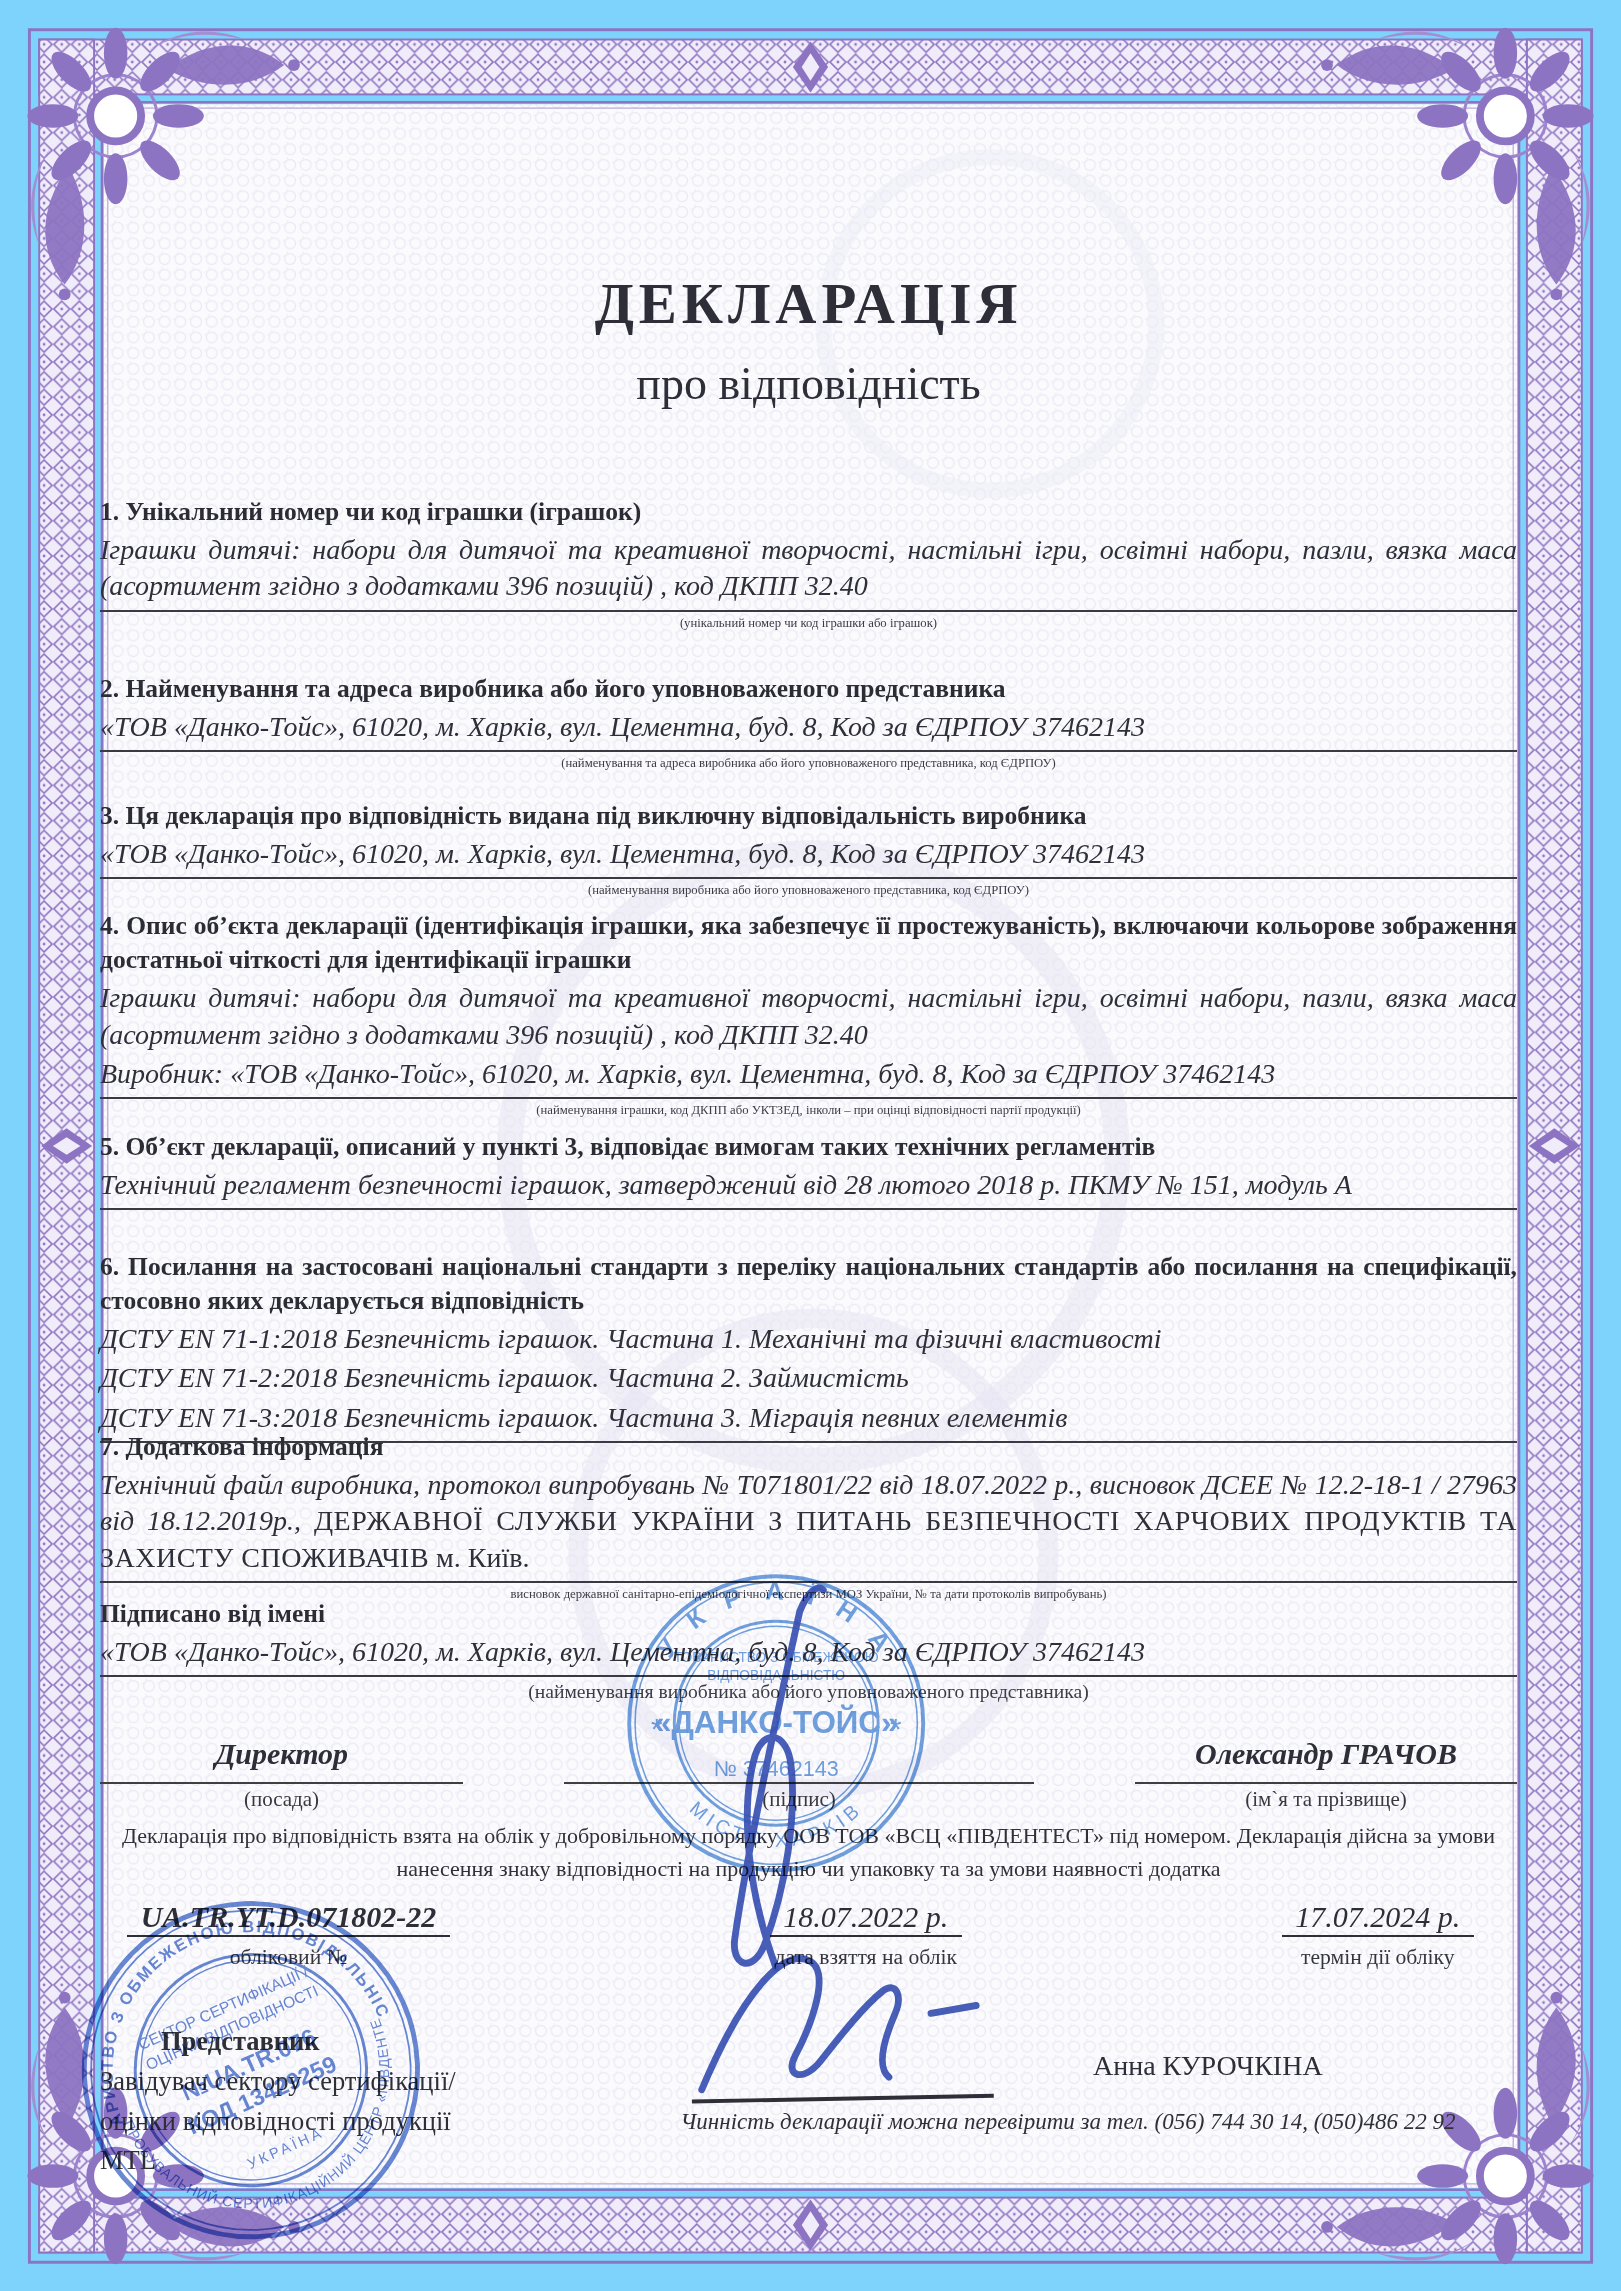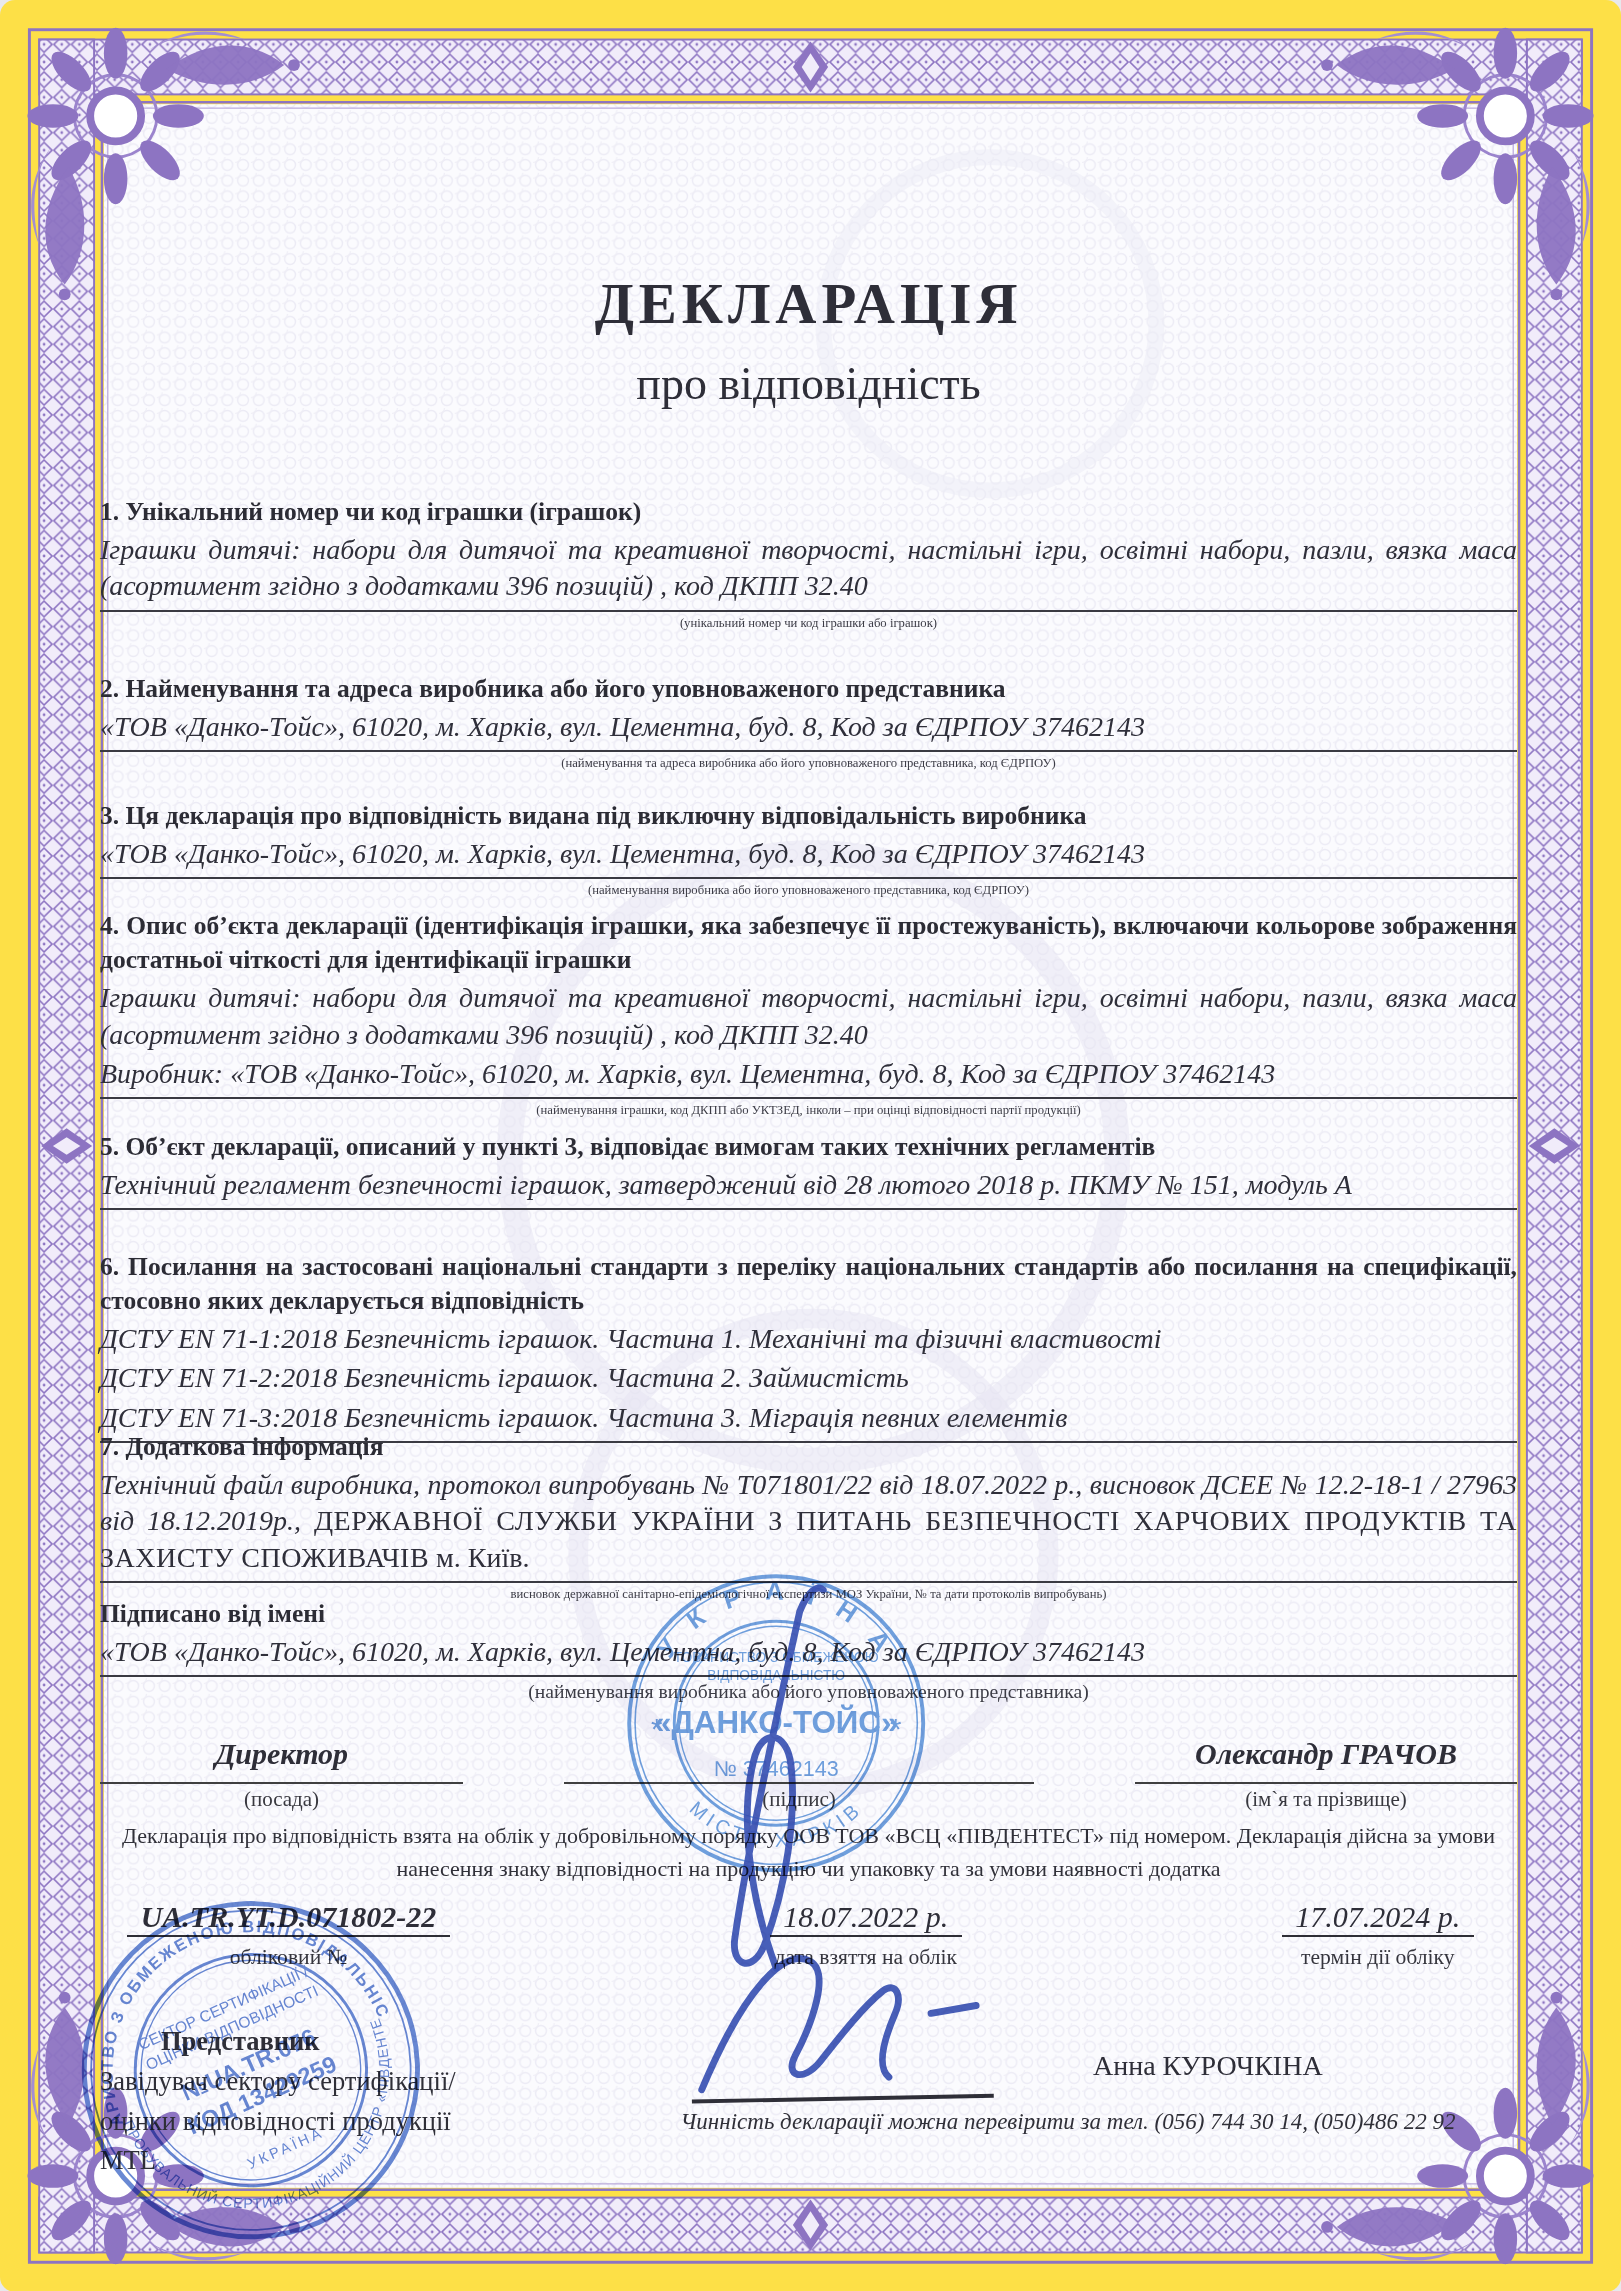--- a/index.html
+++ b/index.html
@@ -1,17 +1,17 @@
 <!DOCTYPE html>
 <html><head>
 <meta charset="utf-8">
 <style>
   html,body{margin:0;padding:0;background:#e8e8ec;}
-  .page{position:relative;width:1621px;height:2292px;background:#fde047;
-        font-family:"Liberation Serif", serif;color:#33333c;overflow:hidden;border-radius:15px;}
+  .page{position:relative;width:1621px;height:2292px;background:#7dd3fc;
+        font-family:"Liberation Serif", serif;color:#33333c;overflow:hidden;}
   .layer{position:absolute;left:0;top:0;pointer-events:none;}
   .frame-svg{z-index:1;}
   .ink-svg{z-index:6;mix-blend-mode:multiply;}
   .content{position:absolute;left:0;top:0;width:100%;height:100%;z-index:3;}
   .abs{position:absolute;left:100px;right:104px;}
 
   .title-line1{font-size:57px;font-weight:bold;letter-spacing:4.9px;text-align:center;color:#2e2e38;}
   .title-line2{font-size:46px;text-align:center;margin-top:21px;color:#2e2e38;}
 
   .s-head{font-weight:bold;font-size:25.5px;line-height:1.34;color:#2c2c35;text-align:justify;margin-top:7px;}

